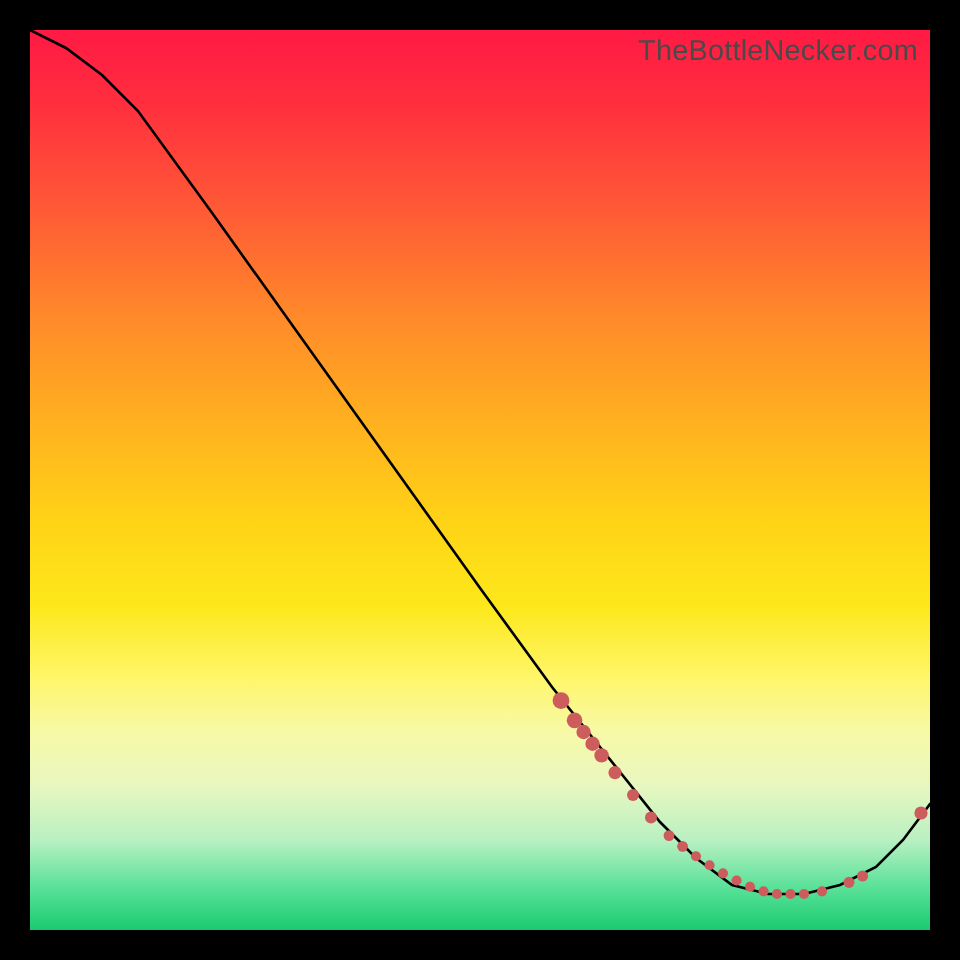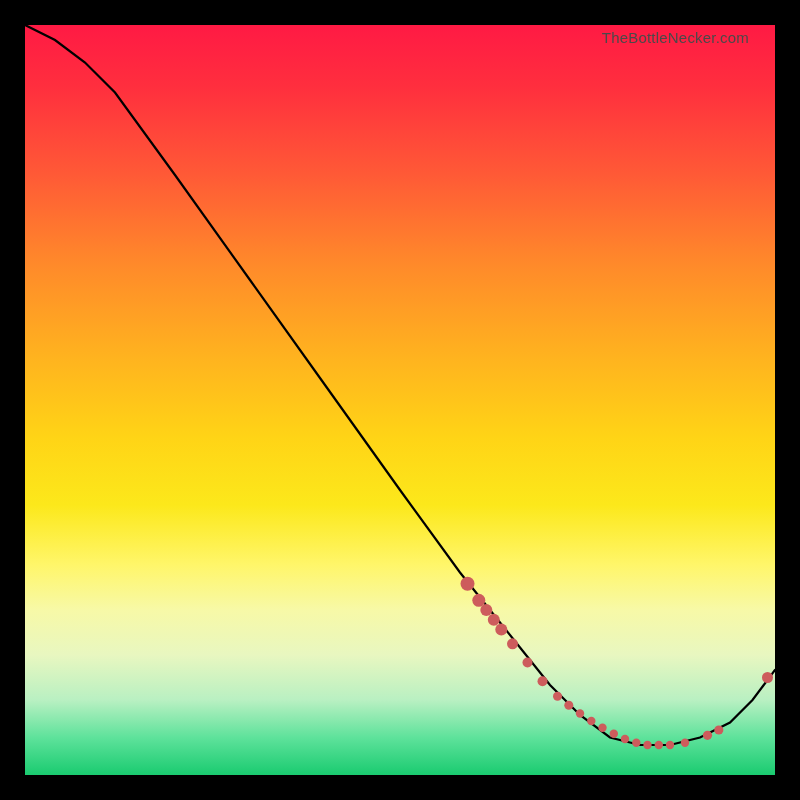--- a/index.html
+++ b/index.html
@@ -35,23 +35,23 @@
       #f7f9a7 78%,
       #e8f7c0 84%,
       #b9f0c2 90%,
       #5ee29b 95%,
       #1acb70 100%
     );
   }
   .watermark {
     position: absolute;
     top: 4px;
-    right: 26px;
+    right: 10px;
     font-family: Arial, Helvetica, sans-serif;
-    font-size: 15px;
+    font-size: 24px;
     color: #4a4a4a;
     letter-spacing: 0.2px;
     user-select: none;
   }
   svg.curve {
     position: absolute;
     left: 0; top: 0;
     width: 750px; height: 750px;
   }
 </style>

